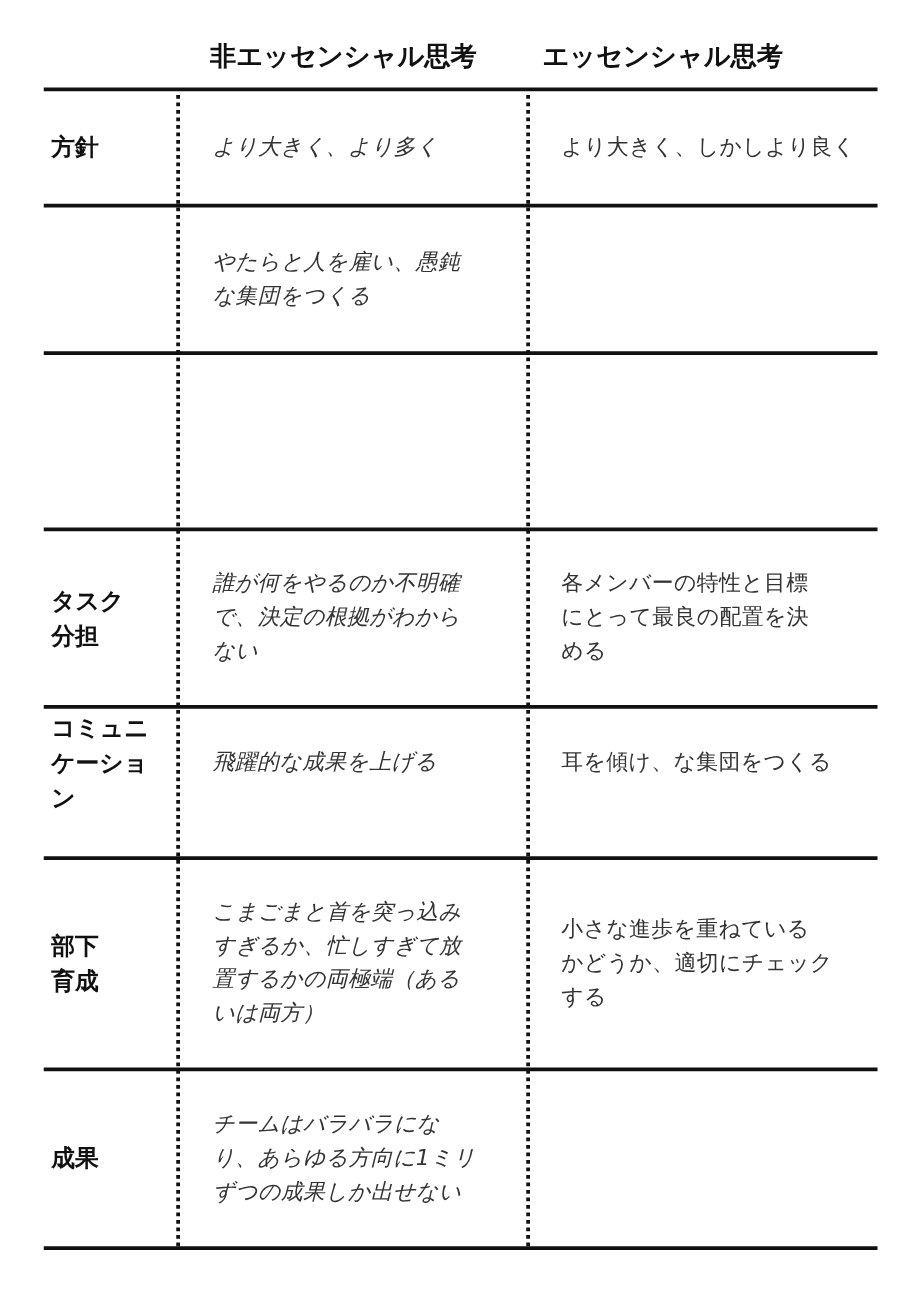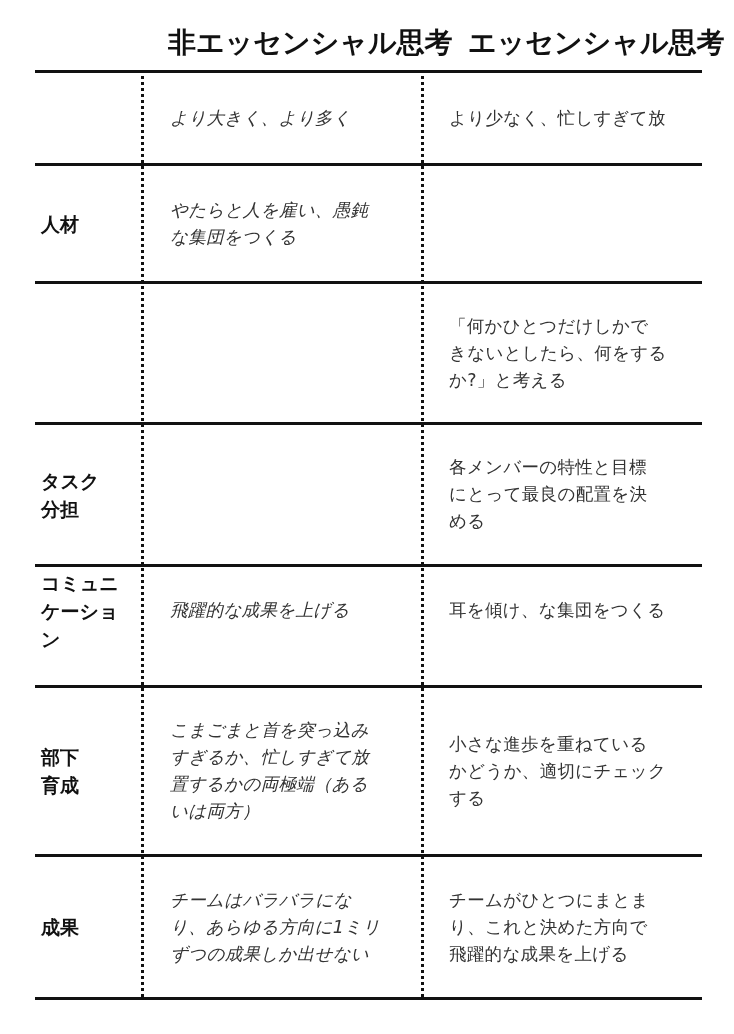--- a/index.html
+++ b/index.html
@@ -19,28 +19,27 @@
       position: absolute;
       left: 0; top: 0;
       width: 734px;
       height: 1034px;
     }
     .col-header {
       position: absolute;
       top: 28px;
       height: 34px;
       font-weight: bold;
-      font-size: 28px;
+      font-size: 21px;
       color: #111;
       line-height: 34px;
       white-space: nowrap;
-      font-family: Liberation Mono, monospace;
     }
     .col-header.nonessential { left: 168px; width: 240px; }
-    .col-header.essential { left: 468px; width: 240px; }
+    .col-header.essential { left: 434px; width: 240px; }
 
     .rule {
       position: absolute;
       left: 35px;
       width: 667px;
       height: 3px;
       background: #111;
     }
 
     .vdots {
@@ -95,39 +94,39 @@
   <div class="rule" style="top:422px"></div>
   <div class="rule" style="top:564px"></div>
   <div class="rule" style="top:685px"></div>
   <div class="rule" style="top:854px"></div>
   <div class="rule" style="top:997px"></div>
 
   <div class="vdots" style="left:141px; top:76px; height:921px;"></div>
   <div class="vdots" style="left:421px; top:76px; height:921px;"></div>
 
   <div class="row" style="top:73px; height:90px;">
+    <div class="row-label">方針</div>
     <div class="cell nonessential">より大きく、より多く</div>
-    <div class="cell essential">より少なく、忙しすぎて放</div>
+    <div class="cell essential">より大きく、しかしより良く</div>
   </div>
 
   <div class="row" style="top:166px; height:115px;">
-    <div class="row-label">人材</div>
     <div class="cell nonessential">やたらと人を雇い、愚鈍
 な集団をつくる</div>
   </div>
 
   <div class="row" style="top:284px; height:138px;">
-    <div class="cell essential">「何かひとつだけしかで
-きないとしたら、何をする
-か?」と考える</div>
   </div>
 
   <div class="row" style="top:425px; height:139px;">
     <div class="row-label">タスク
 分担</div>
+    <div class="cell nonessential">誰が何をやるのか不明確
+で、決定の根拠がわから
+ない</div>
     <div class="cell essential">各メンバーの特性と目標
 にとって最良の配置を決
 める</div>
   </div>
 
   <div class="row" style="top:567px; height:87px;">
     <div class="row-label">コミュニ
 ケーション</div>
     <div class="cell nonessential">飛躍的な成果を上げる</div>
     <div class="cell essential">耳を傾け、な集団をつくる</div>
@@ -143,18 +142,15 @@
     <div class="cell essential">小さな進歩を重ねている
 かどうか、適切にチェック
 する</div>
   </div>
 
   <div class="row" style="top:857px; height:140px;">
     <div class="row-label">成果</div>
     <div class="cell nonessential">チームはバラバラにな
 り、あらゆる方向に1ミリ
 ずつの成果しか出せない</div>
-    <div class="cell essential">チームがひとつにまとま
-り、これと決めた方向で
-飛躍的な成果を上げる</div>
   </div>
 
 </div>
 
 </body></html>

